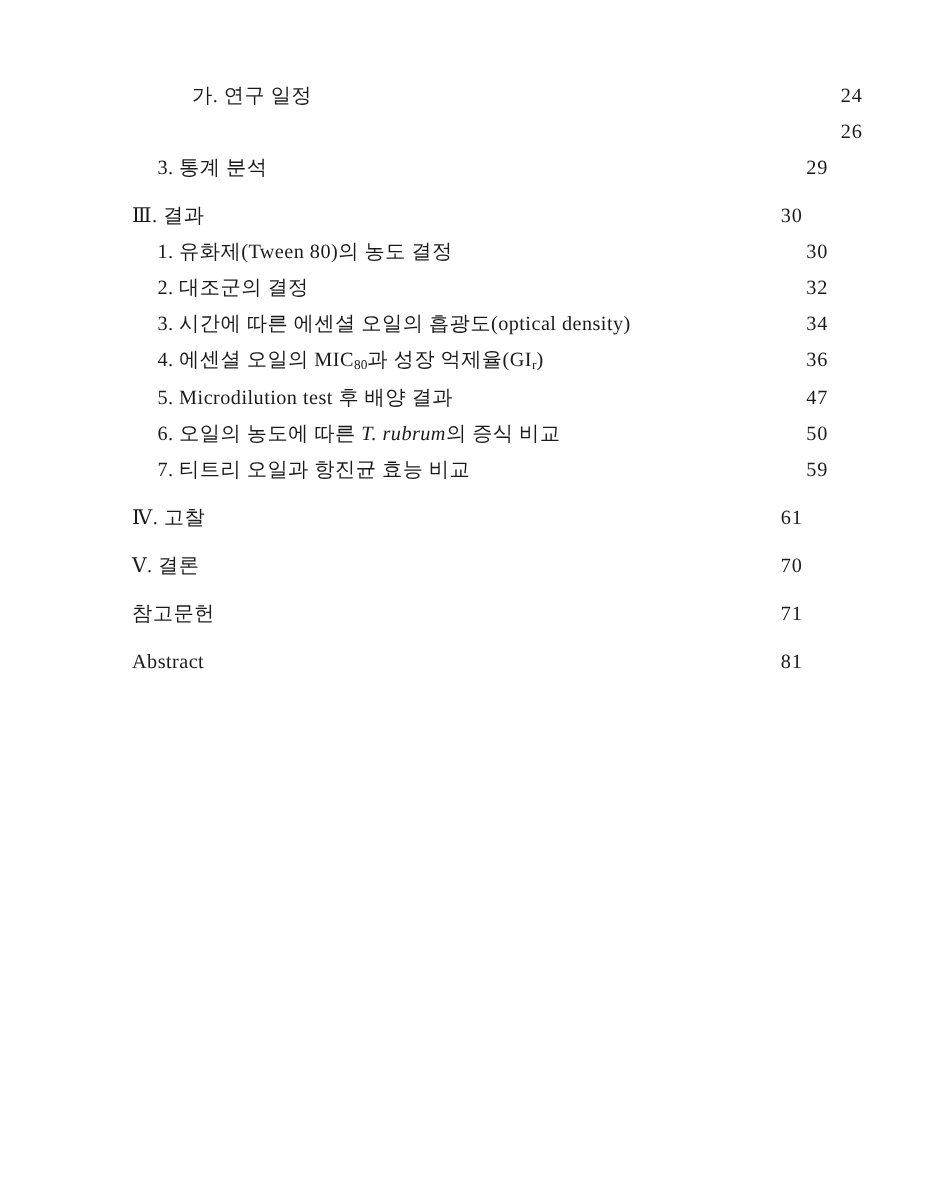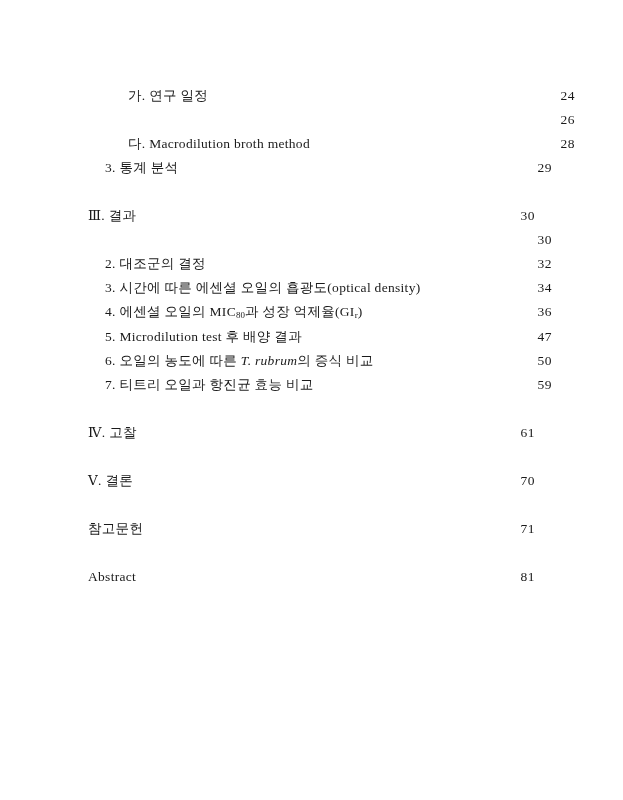--- a/index.html
+++ b/index.html
@@ -13,21 +13,21 @@
     font-family: "Liberation Serif", "DejaVu Serif", serif;
     color: #1a1a1a;
     overflow: hidden;
   }
 
   .toc-page {
     position: relative;
     width: 623px;
     height: 800px;
     box-sizing: border-box;
-    padding: 84px 88px 0 88px;
+    padding: 52px 88px 0 88px;
   }
 
   .toc-list {
     width: 447px;
   }
 
   
   .toc-entry {
     display: flex;
     align-items: baseline;
@@ -70,21 +70,21 @@
     text-align: right;
     letter-spacing: 0.5px;
   }
 
   
   .level-roman  { padding-left: 0px; }
   .level-number { padding-left: 17px; }
   .level-hangul { padding-left: 40px; }
 
   
-  .gap-before { margin-top: 24px; }
+  .gap-before { margin-top: 8px; }
 
   .italic { font-style: italic; }
 
   sub {
     font-size: 0.66em;
     vertical-align: baseline;
     position: relative;
     top: 0.28em;
     letter-spacing: 0;
     text-align: center;
@@ -97,36 +97,32 @@
   <div class="toc-list">
       <div class="toc-entry level-hangul">
         <span class="entry-label">가. 연구 일정</span>
         <span class="leader"></span>
         <span class="entry-page">24</span>
       </div>
       <div class="toc-entry level-hangul">
         <span class="leader"></span>
         <span class="entry-page">26</span>
       </div>
-      <div class="toc-entry level-hangul">
-        <span class="entry-label">다. Macrodilution broth method</span>
-        <span class="leader"></span>
-        <span class="entry-page">28</span>
-      </div>
       <div class="toc-entry level-number">
         <span class="entry-label">3. 통계 분석</span>
         <span class="leader"></span>
         <span class="entry-page">29</span>
       </div>
       <div class="toc-entry level-roman gap-before">
         <span class="entry-label">Ⅲ. 결과</span>
         <span class="leader"></span>
         <span class="entry-page">30</span>
       </div>
       <div class="toc-entry level-number">
+        <span class="entry-label">1. 유화제(Tween 80)의 농도 결정</span>
         <span class="leader"></span>
         <span class="entry-page">30</span>
       </div>
       <div class="toc-entry level-number">
         <span class="entry-label">2. 대조군의 결정</span>
         <span class="leader"></span>
         <span class="entry-page">32</span>
       </div>
       <div class="toc-entry level-number">
         <span class="entry-label">3. 시간에 따른 에센셜 오일의 흡광도(optical density)</span>

